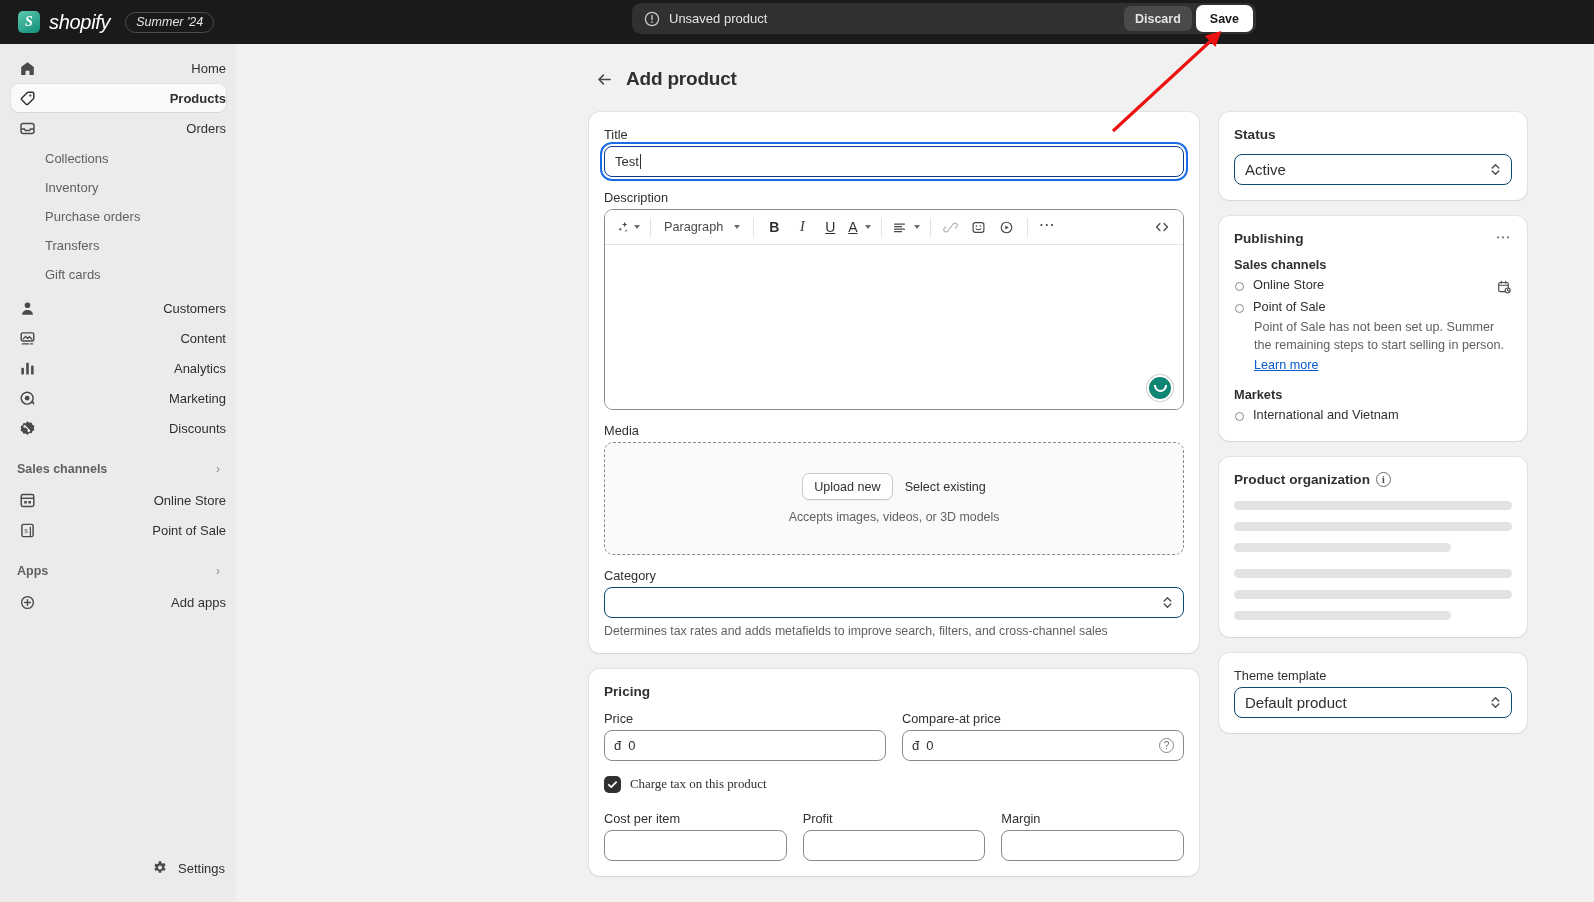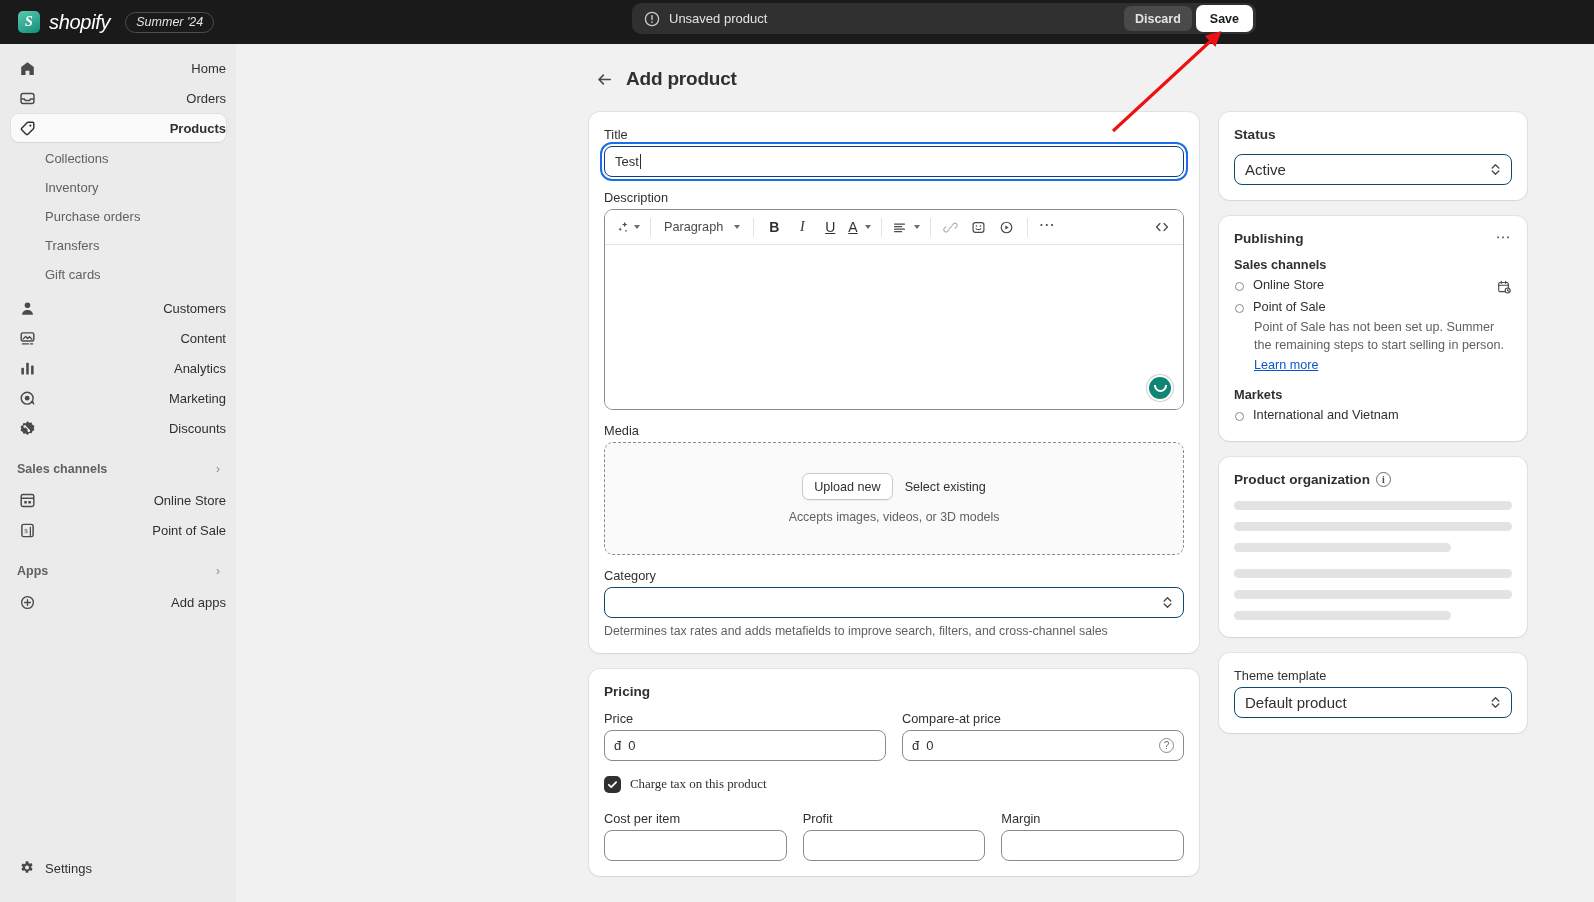--- a/index.html
+++ b/index.html
@@ -101,21 +101,21 @@
     display: flex; align-items: center;
     height: 30px; margin: 12px 10px 2px 11px;
     padding-left: 6px; cursor: pointer;
   }
   .nav-section .t { font-size: 12.5px; color: #616161; font-weight: bold; flex: 1; }
   .nav-section .chev { color: #8a8a8a; font-size: 12px; padding-right: 6px; }
   .settings-row {
     position: absolute; left: 11px; bottom: 20px;
     display: flex; align-items: center;
     height: 28px; width: 214px; border-radius: 8px;
-    padding-left: 6px; cursor: pointer;
+    padding-left: 6px; cursor: pointer; justify-content: flex-end;
   }
 
   
   .canvas {
     position: absolute; left: 236px; top: 44px;
     width: 1358px; height: 858px;
     background: #f1f1f1;
     overflow: hidden;
   }
   .page-head {
@@ -342,38 +342,38 @@
 
   <div class="nav-item">
     <span class="nav-ico">
       <svg width="17" height="17" viewBox="0 0 20 20" fill="#4a4a4a">
           <path d="M10 2.5 2.6 8.3v9.2h5.1v-5h4.6v5h5.1V8.3z"></path>
         </svg>
     </span>
     <span class="nav-label">Home</span>
   </div>
 
+  <div class="nav-item active">
+    <span class="nav-ico">
+      <svg width="17" height="17" viewBox="0 0 20 20" fill="none">
+          <path d="M10.8 2.6H16a1.4 1.4 0 0 1 1.4 1.4v5.2c0 .4-.15.73-.42 1l-6.6 6.6a1.4 1.4 0 0 1-2 0L3.2 11.6a1.4 1.4 0 0 1 0-2l6.6-6.6c.27-.27.6-.4 1-.4z" stroke="#303030" stroke-width="1.7"></path>
+          <circle cx="13.4" cy="6.6" r="1.25" fill="#303030"></circle>
+        </svg>
+    </span>
+    <span class="nav-label" style="font-weight:bold">Products</span>
+  </div>
+
   <div class="nav-item">
     <span class="nav-ico">
       <svg width="17" height="17" viewBox="0 0 20 20" fill="none">
           <rect x="2.4" y="4.2" width="15.2" height="11.6" rx="2.4" stroke="#4a4a4a" stroke-width="1.7"></rect>
           <path d="M2.4 10.6h4l1.1 1.8h4.9l1.1-1.8h3.9" stroke="#4a4a4a" stroke-width="1.7"></path>
         </svg>
     </span>
     <span class="nav-label">Orders</span>
-  </div>
-
-  <div class="nav-item active">
-    <span class="nav-ico">
-      <svg width="17" height="17" viewBox="0 0 20 20" fill="none">
-          <path d="M10.8 2.6H16a1.4 1.4 0 0 1 1.4 1.4v5.2c0 .4-.15.73-.42 1l-6.6 6.6a1.4 1.4 0 0 1-2 0L3.2 11.6a1.4 1.4 0 0 1 0-2l6.6-6.6c.27-.27.6-.4 1-.4z" stroke="#303030" stroke-width="1.7"></path>
-          <circle cx="13.4" cy="6.6" r="1.25" fill="#303030"></circle>
-        </svg>
-    </span>
-    <span class="nav-label" style="font-weight:bold">Products</span>
   </div>
 
   <div class="nav-sub">
     <span class="nav-label">Collections</span>
   </div>
   <div class="nav-sub">
     <span class="nav-label">Inventory</span>
   </div>
   <div class="nav-sub">
     <span class="nav-label">Purchase orders</span>

